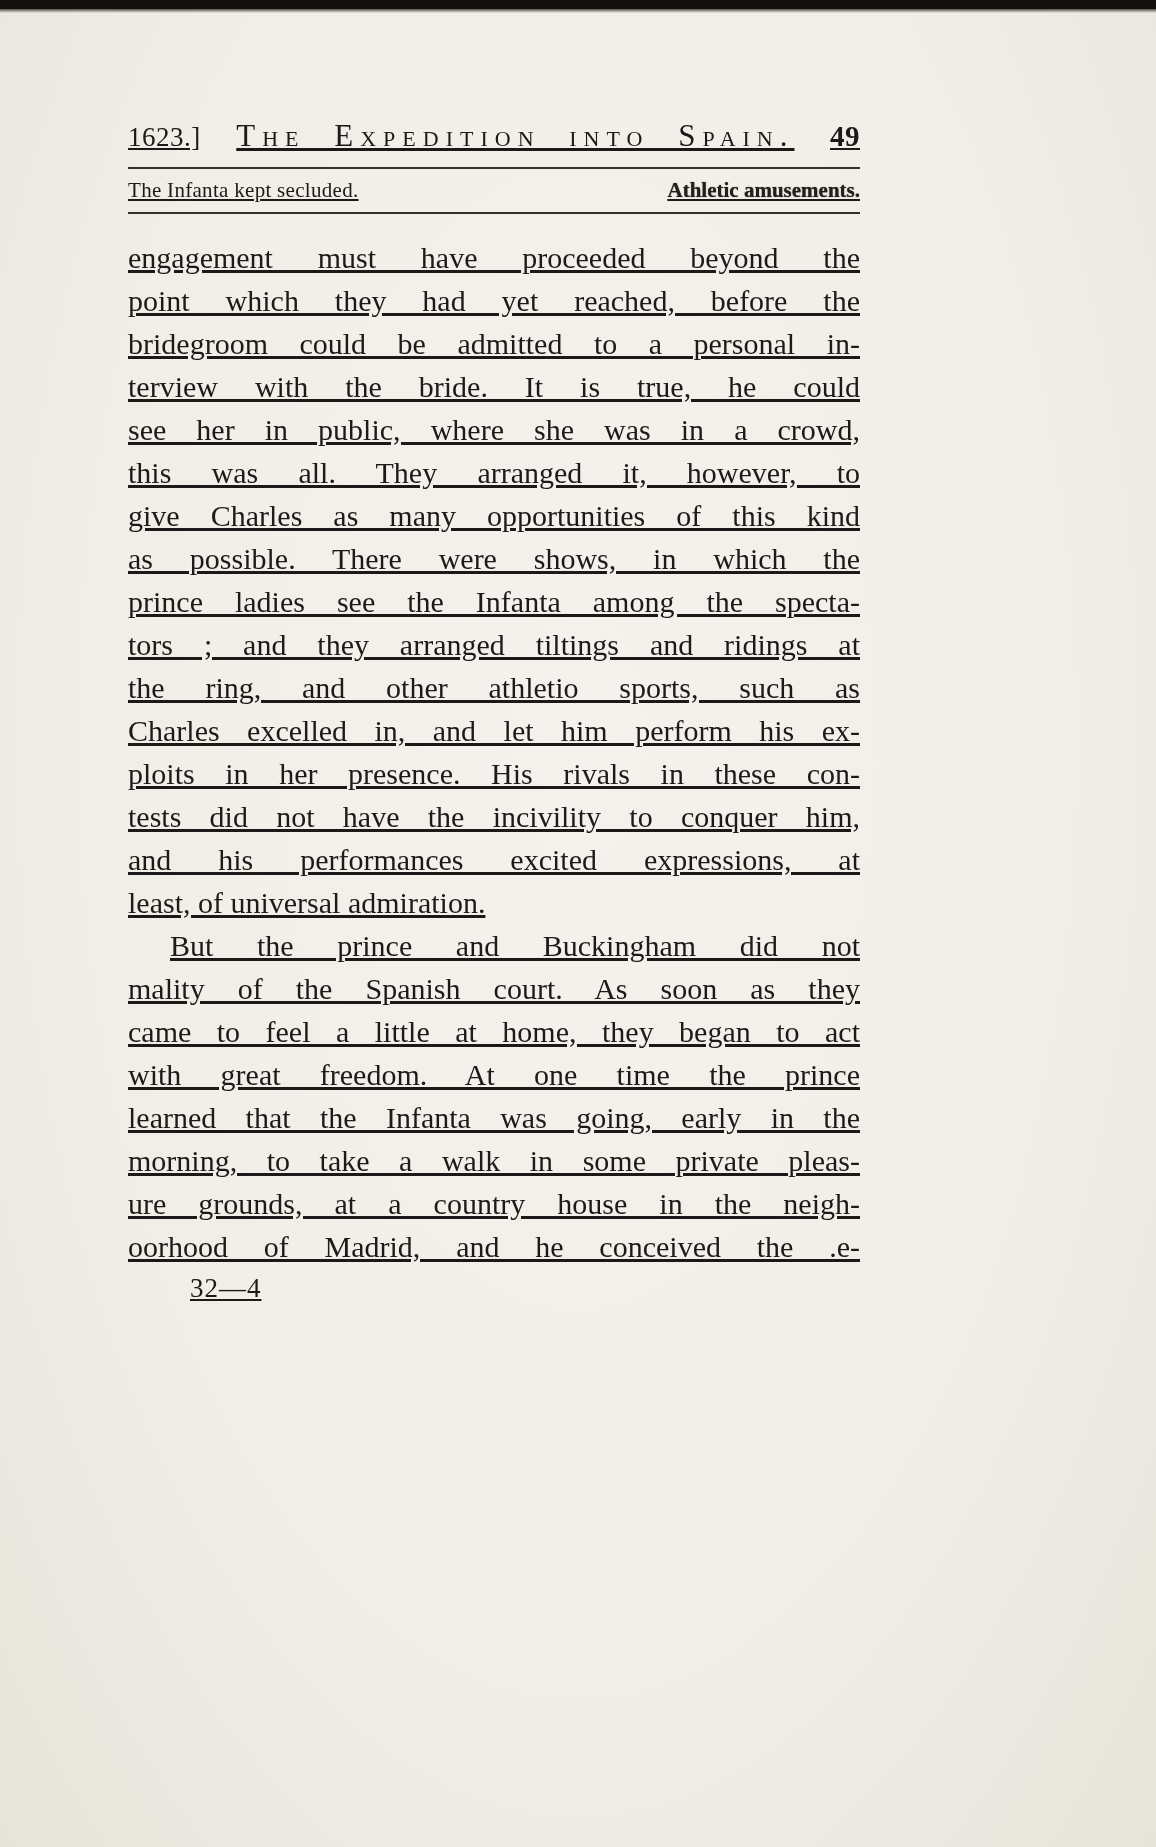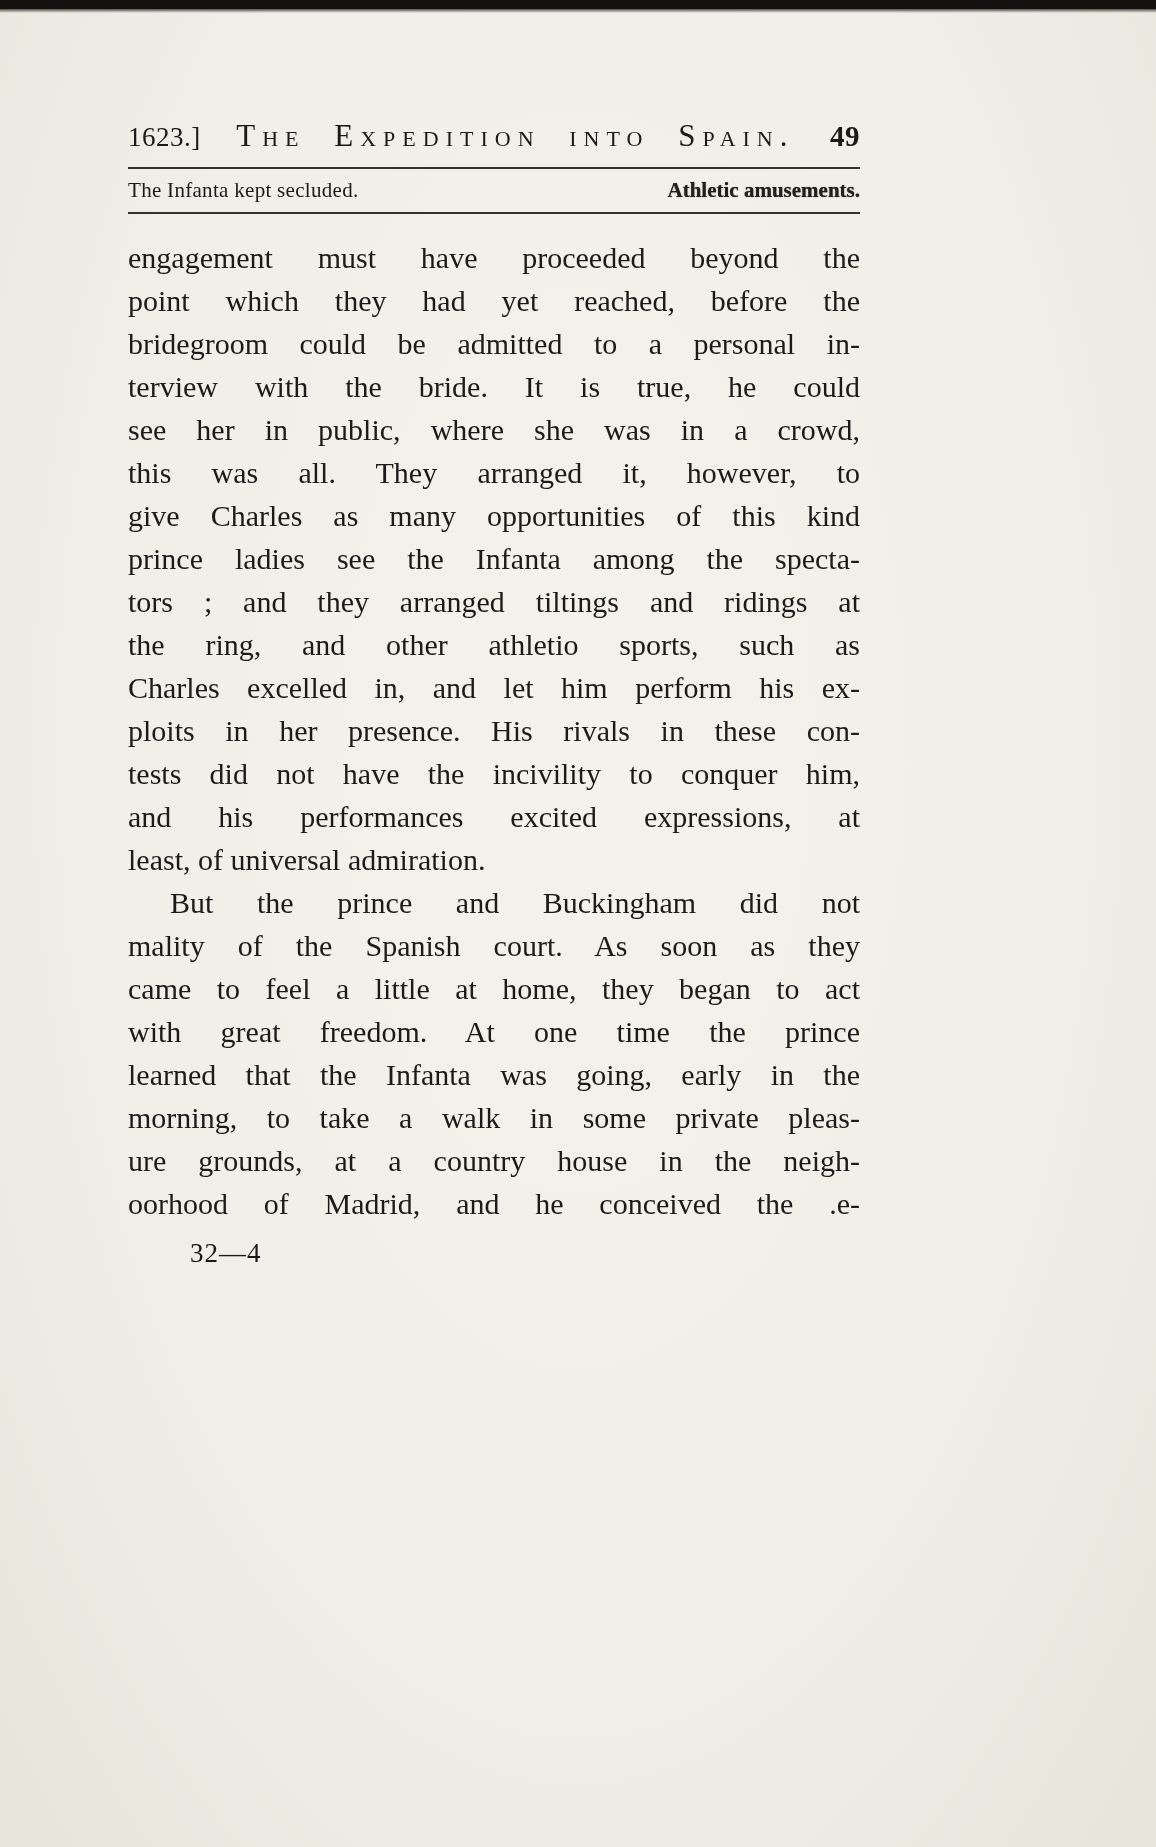--- a/index.html
+++ b/index.html
@@ -11,20 +11,21 @@
     position: relative;
     width: 1156px;
     height: 1847px;
     margin: 0 auto;
     background:
       radial-gradient(ellipse at 50% 40%, #f4f2ec 0%, #f0eee7 60%, #e7e4db 100%);
     font-family: "Liberation Serif", "DejaVu Serif", serif;
     color: #1b1a18;
     overflow: hidden;
     box-sizing: border-box;
+    text-decoration: underline;
   }
   .top-edge {
     position: absolute;
     top: 0; left: 0;
     width: 100%;
     height: 9px;
     background: #121110;
   }
   .top-edge-fade {
     position: absolute;
@@ -99,21 +100,21 @@
     white-space: normal;
   }
   .line.no-just {
     text-align: left;
     text-align-last: left;
   }
   .line.indent {
     text-indent: 42px;
   }
   .signature {
-    margin-top: 13px;
+    margin-top: 5px;
     padding-left: 62px;
     font-size: 27px;
     letter-spacing: 1px;
   }
 </style>
 </head>
 <body>
 
 <div class="page">
   <div class="top-edge"></div>
@@ -137,20 +138,21 @@
     <hr class="rule rule-bottom">
 
     <div class="body-text">
       <div class="line">engagement must have proceeded beyond the</div>
       <div class="line">point which they had yet reached, before the</div>
       <div class="line">bridegroom could be admitted to a personal in-</div>
       <div class="line">terview with the bride.  It is true, he could</div>
       <div class="line">see her in public, where she was in a crowd,</div>
       <div class="line">this was all.  They arranged it, however, to</div>
       <div class="line">give Charles as many opportunities of this kind</div>
+      <div class="line">as possible.  There were shows, in which the</div>
       <div class="line">prince ladies see the Infanta among the specta-</div>
       <div class="line">tors ;  and they arranged tiltings and ridings at</div>
       <div class="line">the ring, and other athletio sports, such as</div>
       <div class="line">Charles excelled in, and let him perform his ex-</div>
       <div class="line">ploits in her presence.  His rivals in these con-</div>
       <div class="line">tests did not have the incivility to conquer him,</div>
       <div class="line">and his performances excited expressions, at</div>
       <div class="line no-just">least, of universal admiration.</div>
       <div class="line indent">But the prince and Buckingham did not</div>
       <div class="line">mality of the Spanish court.  As soon as they</div>

